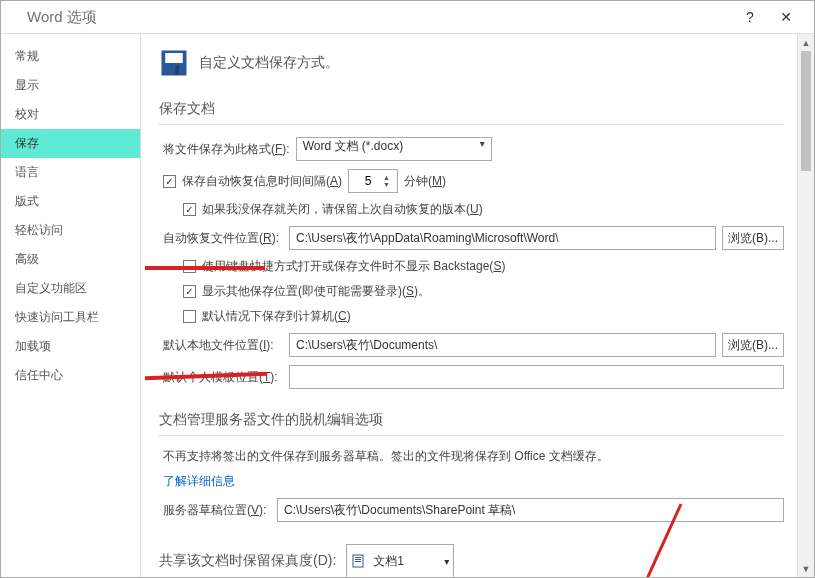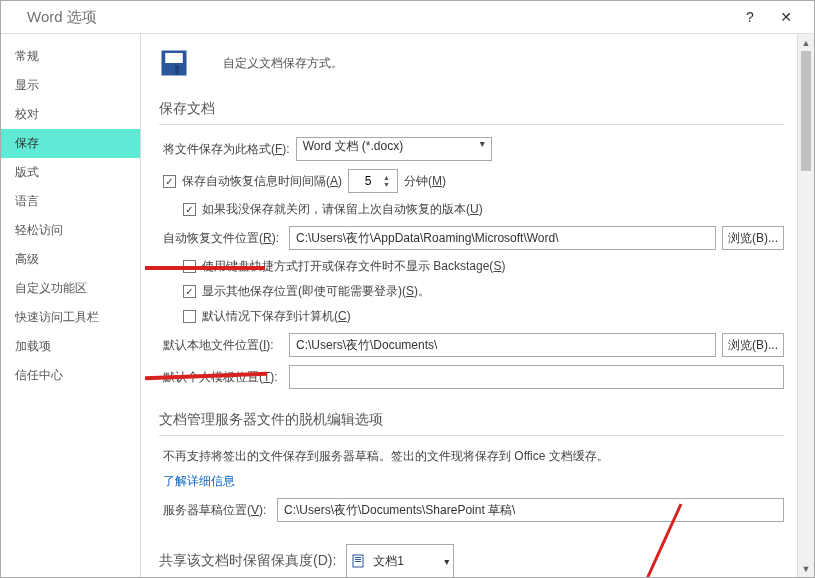--- a/index.html
+++ b/index.html
@@ -8,21 +8,21 @@
     .titlebar { height: 33px; display: flex; align-items: center; padding: 0 10px; border-bottom: 1px solid #ddd; }
     .titlebar .title { flex: 1; font-size: 15px; color: #737373; margin-left: 16px; }
     .titlebar .ctl { width: 36px; height: 33px; display: flex; align-items: center; justify-content: center; font-size: 14px; color: #333; cursor: pointer; }
     .body { flex: 1; display: flex; overflow: hidden; }
     .sidebar { width: 140px; border-right: 1px solid #d9d9d9; padding-top: 8px; overflow-y: auto; }
     .sidebar-item { padding: 6px 14px; color: #555; cursor: pointer; }
     .sidebar-item.active { background: #5eead4; color: #333; }
     .content { flex: 1; padding: 14px 18px 14px 18px; overflow-y: auto; position: relative; }
     .heading-row { display: flex; align-items: center; margin-bottom: 22px; }
     .heading-icon { width: 30px; height: 30px; margin-right: 10px; }
-    .heading-text { font-size: 12px; color: #555; font-weight: 500; margin-left: 24px; }
+    .heading-text { font-size: 14px; color: #555; font-weight: 500; }
     .section-title { font-size: 14px; color: #555; font-weight: 500; padding-bottom: 6px; }
     .section-divider { border: 0; border-top: 1px solid #ddd; margin-bottom: 12px; }
     .form-row { display: flex; align-items: center; margin-bottom: 8px; padding-left: 4px; gap: 6px; }
     .label { font-size: 12px; color: #444; }
     .label .mnemonic { text-decoration: underline; }
     .select, .input, .number, .browse-btn { border: 1px solid #a9a9a9; background: #fff; font-size: 12px; }
     .select { height: 24px; width: 196px; display: flex; padding: 0 6px; justify-content: space-between; }
     .select .arrow { font-size: 10px; color: #444; }
     .number { height: 24px; width: 50px; display: flex; align-items: center; padding: 0 4px; }
     .number input { border: 0; width: 30px; text-align: center; font-size: 12px; outline: none; }
@@ -54,22 +54,22 @@
   </div>
 
   <div class="body">
 
     <div class="sidebar">
 
     <div class="sidebar-item">常规</div>
         <div class="sidebar-item">显示</div>
         <div class="sidebar-item">校对</div>
         <div class="sidebar-item active">保存</div>
+        <div class="sidebar-item">语言</div>
         <div class="sidebar-item">版式</div>
-        <div class="sidebar-item">语言</div>
         <div class="sidebar-item">轻松访问</div>
         <div class="sidebar-item">高级</div>
         <div class="sidebar-item">自定义功能区</div>
         <div class="sidebar-item">快速访问工具栏</div>
         <div class="sidebar-item">加载项</div>
         <div class="sidebar-item">信任中心</div>
       </div>
 
     <div class="content" style="position:relative; padding-right: 30px;">
 

